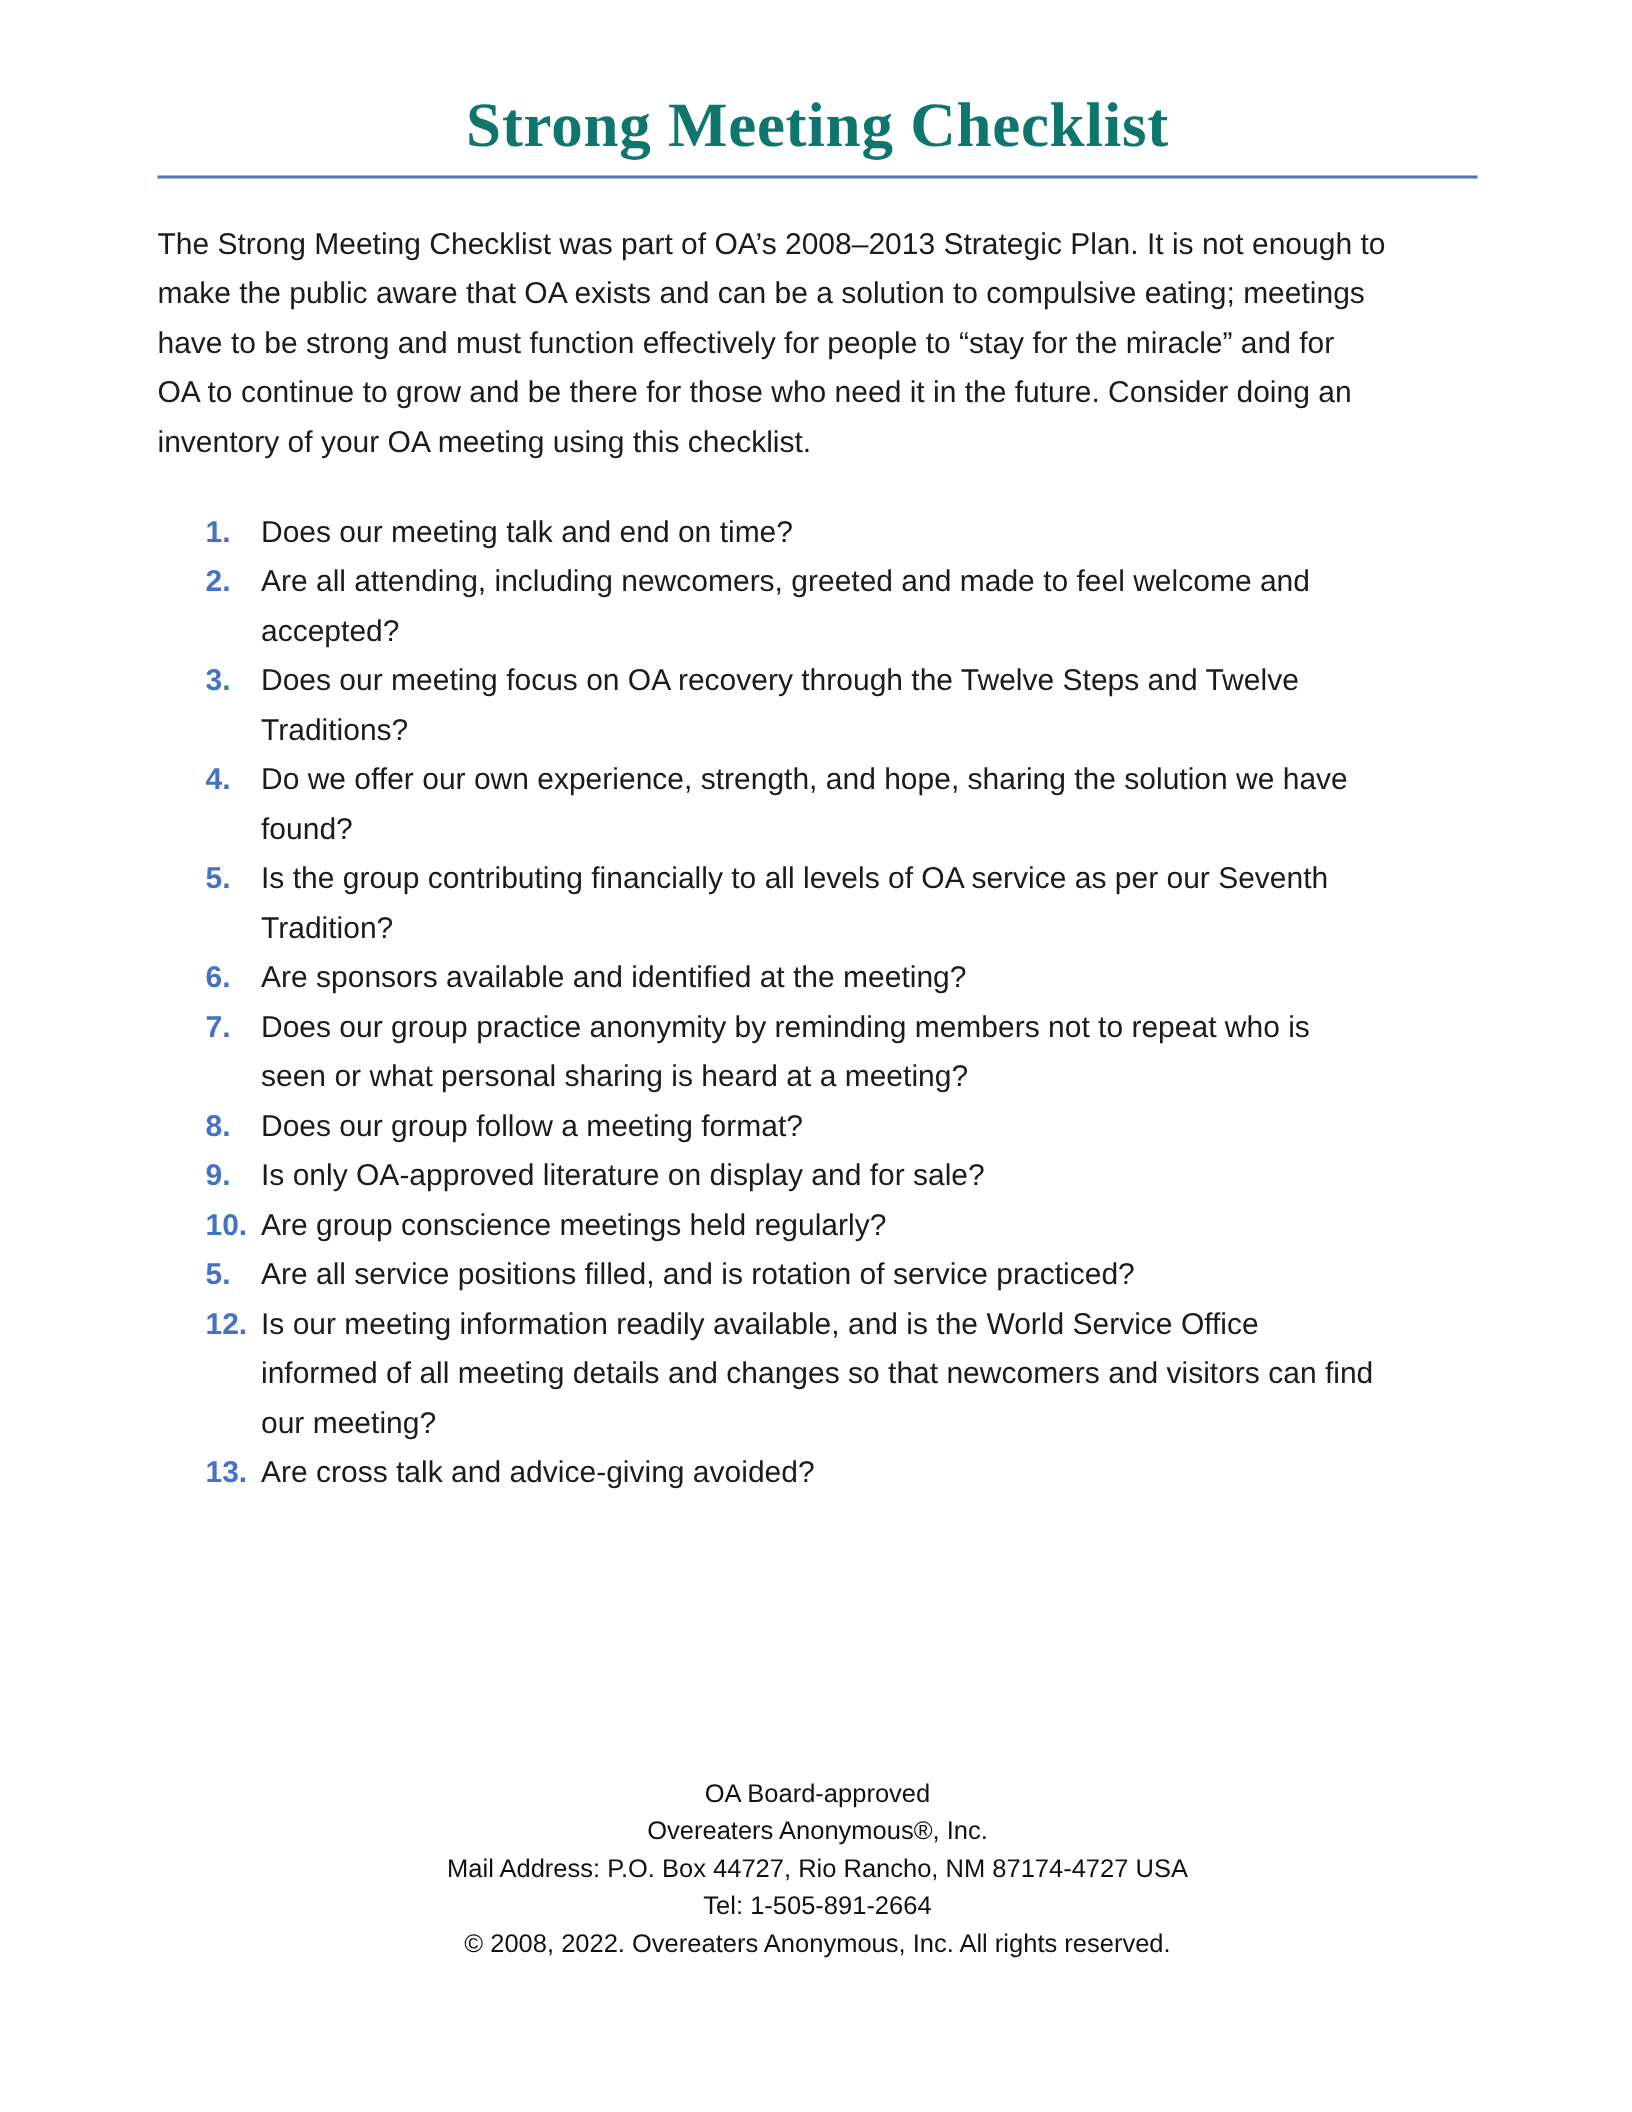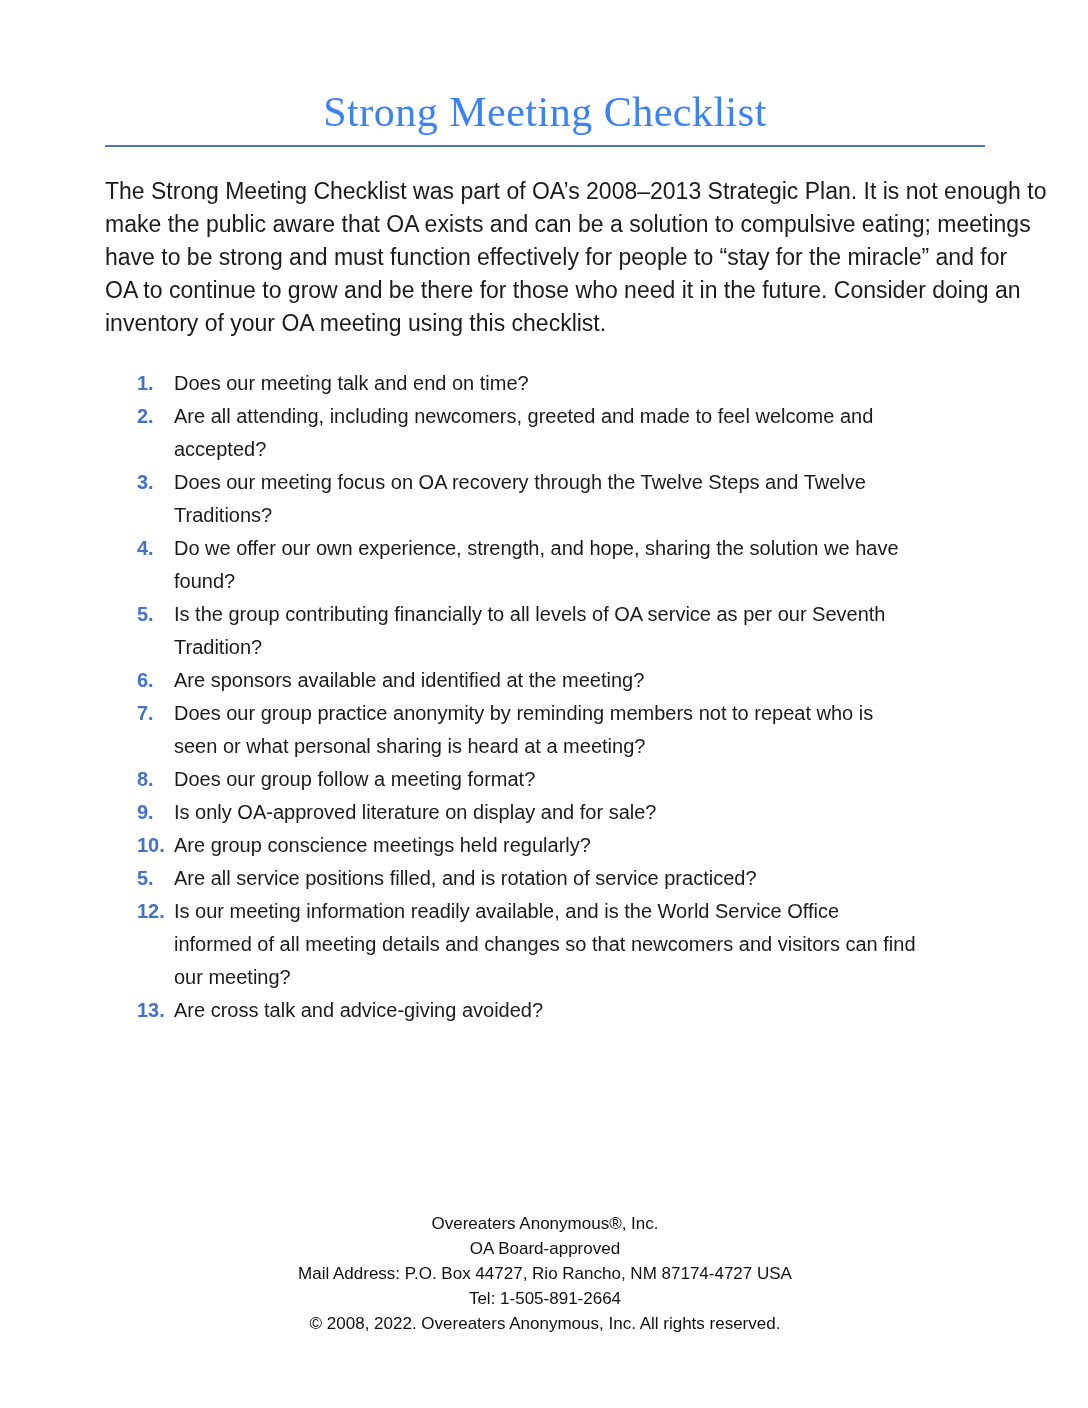--- a/index.html
+++ b/index.html
@@ -16,37 +16,37 @@
     height: 1408px;
     background: #ffffff;
     position: relative;
   }
   .content {
     width: 880px;
     margin-left: 105px;
   }
   .doc-title {
     font-family: "Liberation Serif", serif;
-    font-weight: normal;
+    font-weight: bold;
     font-size: 42px;
     line-height: 52px;
-    color: #3b82f6;
+    color: #0f766e;
     text-align: center;
-    padding-top: 86px;
+    padding-top: 58px;
     letter-spacing: 0.5px;
   }
   .title-divider {
     border: none;
     border-top: 2px solid #4a77b9;
     margin-top: 7px;
     width: 100%;
   }
   .intro {
     margin-top: 28px;
-    font-size: 23px;
+    font-size: 20px;
     line-height: 33px;
     white-space: pre;
   }
   .checklist {
     margin-top: 27px;
     padding-left: 32px;
   }
   .check-item {
     display: flex;
     align-items: flex-start;
@@ -149,21 +149,21 @@
 informed of all meeting details and changes so that newcomers and visitors can find
 our meeting?</span>
       </div>
       <div class="check-item">
         <span class="item-number">13.</span>
         <span class="item-text">Are cross talk and advice-giving avoided?</span>
       </div>
     </div>
 
     <div class="footer">
+      <span class="line">OA Board-approved</span>
       <span class="line">Overeaters Anonymous®, Inc.</span>
-      <span class="line">OA Board-approved</span>
       <span class="line">Mail Address: P.O. Box 44727, Rio Rancho, NM 87174-4727 USA</span>
       <span class="line">Tel: 1-505-891-2664</span>
       <span class="line">© 2008, 2022. Overeaters Anonymous, Inc. All rights reserved.</span>
     </div>
 
   </div>
 </div>
 
 </body></html>

